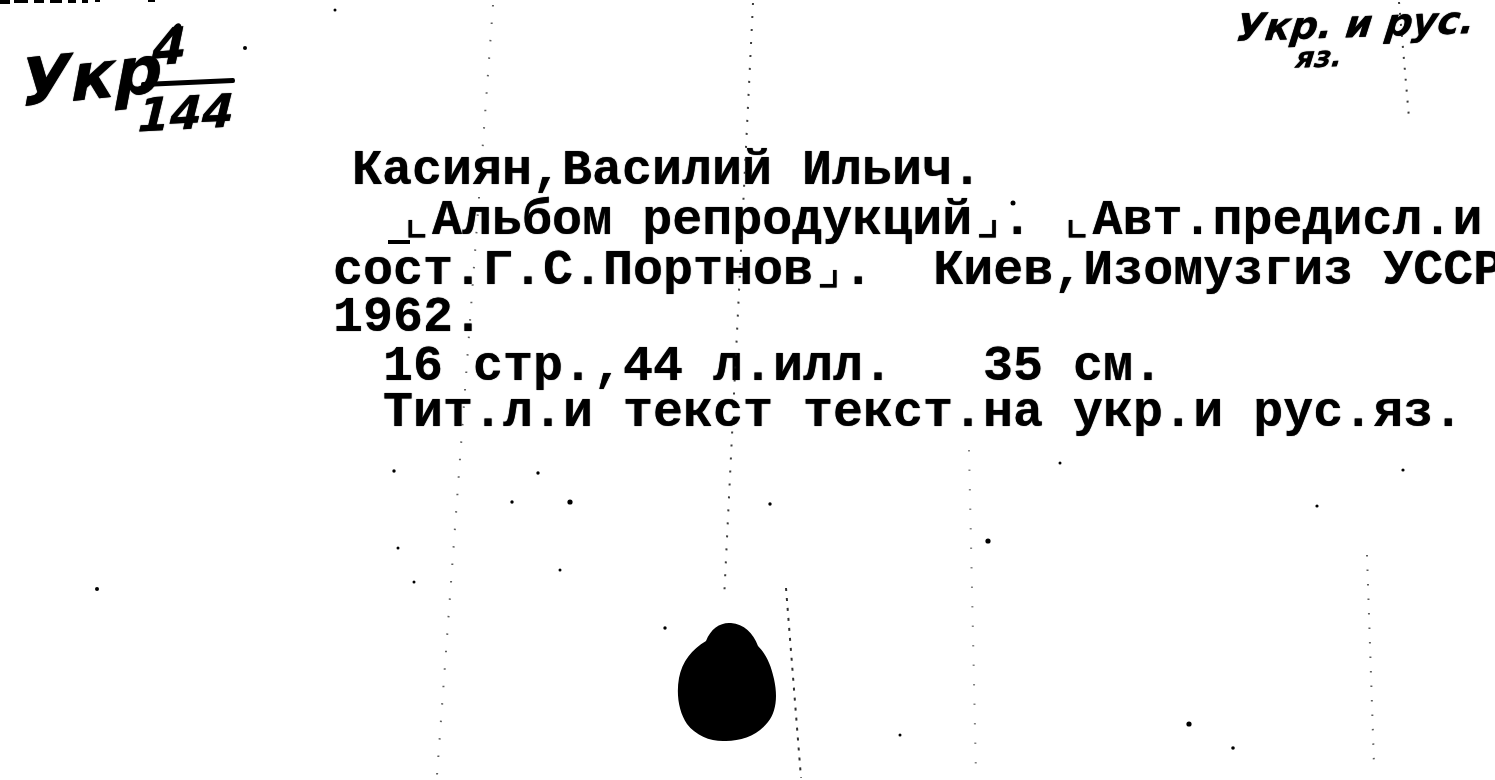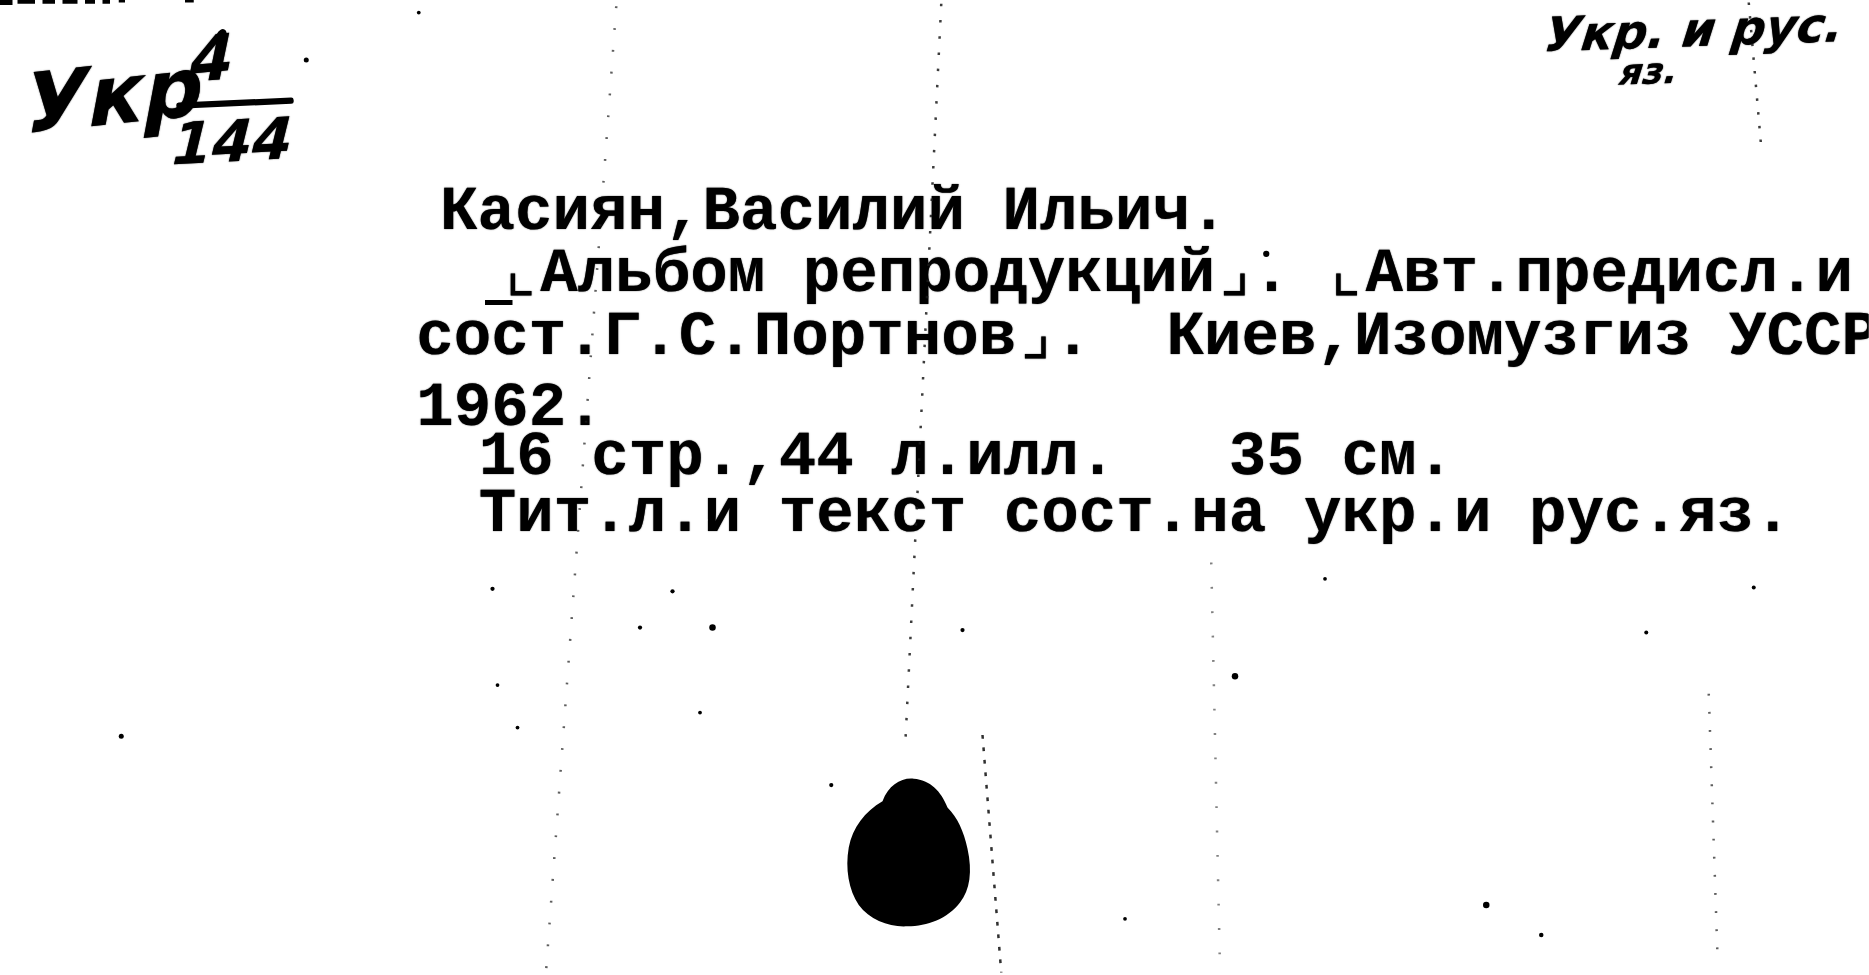--- a/index.html
+++ b/index.html
@@ -11,21 +11,21 @@
   .tw{
     position:absolute;
     font-family:"Liberation Mono","DejaVu Sans Mono","DejaVu Sans",monospace;
     font-size:50px;font-weight:700;line-height:58px;
     color:#000;white-space:pre;letter-spacing:0;
     text-shadow:0 0 1px rgba(0,0,0,.85);
   }
   .l1{left:352px;top:142px;}
   .l2{left:402px;top:192px;}
   .l3{left:333px;top:242px;}
-  .l4{left:333px;top:299px;}
+  .l4{left:333px;top:289px;}
   .l5{left:383px;top:338px;}
   .l6{left:383px;top:384px;}
   
   .hw{
     position:absolute;
     font-family:"DejaVu Sans","Liberation Sans",sans-serif;
     font-style:italic;font-weight:700;color:#000;white-space:pre;
     text-shadow:0 0 1px rgba(0,0,0,.9);
   }
   .hw-prefix{left:20px;top:38px;font-size:66px;transform:rotate(-6deg) skewX(-6deg);}
@@ -52,21 +52,21 @@
     <span class="hw hw-note1">Укр. и рус.</span>
     <span class="hw hw-note2">яз.</span>
   </div>
 
   <div>
     <div class="tw l1">Касиян,Василий Ильич.</div>
     <div class="tw l2">⌞Альбом репродукций⌟. ⌞Авт.предисл.и</div>
     <div class="tw l3">сост.Г.С.Портнов⌟.  Киев,Изомузгиз УССР</div>
     <div class="tw l4">1962.</div>
     <div class="tw l5">16 стр.,44 л.илл.   35 см.</div>
-    <div class="tw l6">Тит.л.и текст сост.на укр.и рус.яз.</div>
+    <div class="tw l6">Тит.л.и текст текст.на укр.и рус.яз.</div>
   </div>
 
   <svg class="overlay" width="1495" height="780" viewBox="0 0 1495 780">
 
     <g fill="#000">
       <rect x="0" y="0" width="10" height="4"></rect>
       <rect x="14" y="0" width="14" height="3"></rect>
       <rect x="34" y="0" width="10" height="3"></rect>
       <rect x="50" y="0" width="12" height="3"></rect>
       <rect x="68" y="0" width="8" height="3"></rect>

